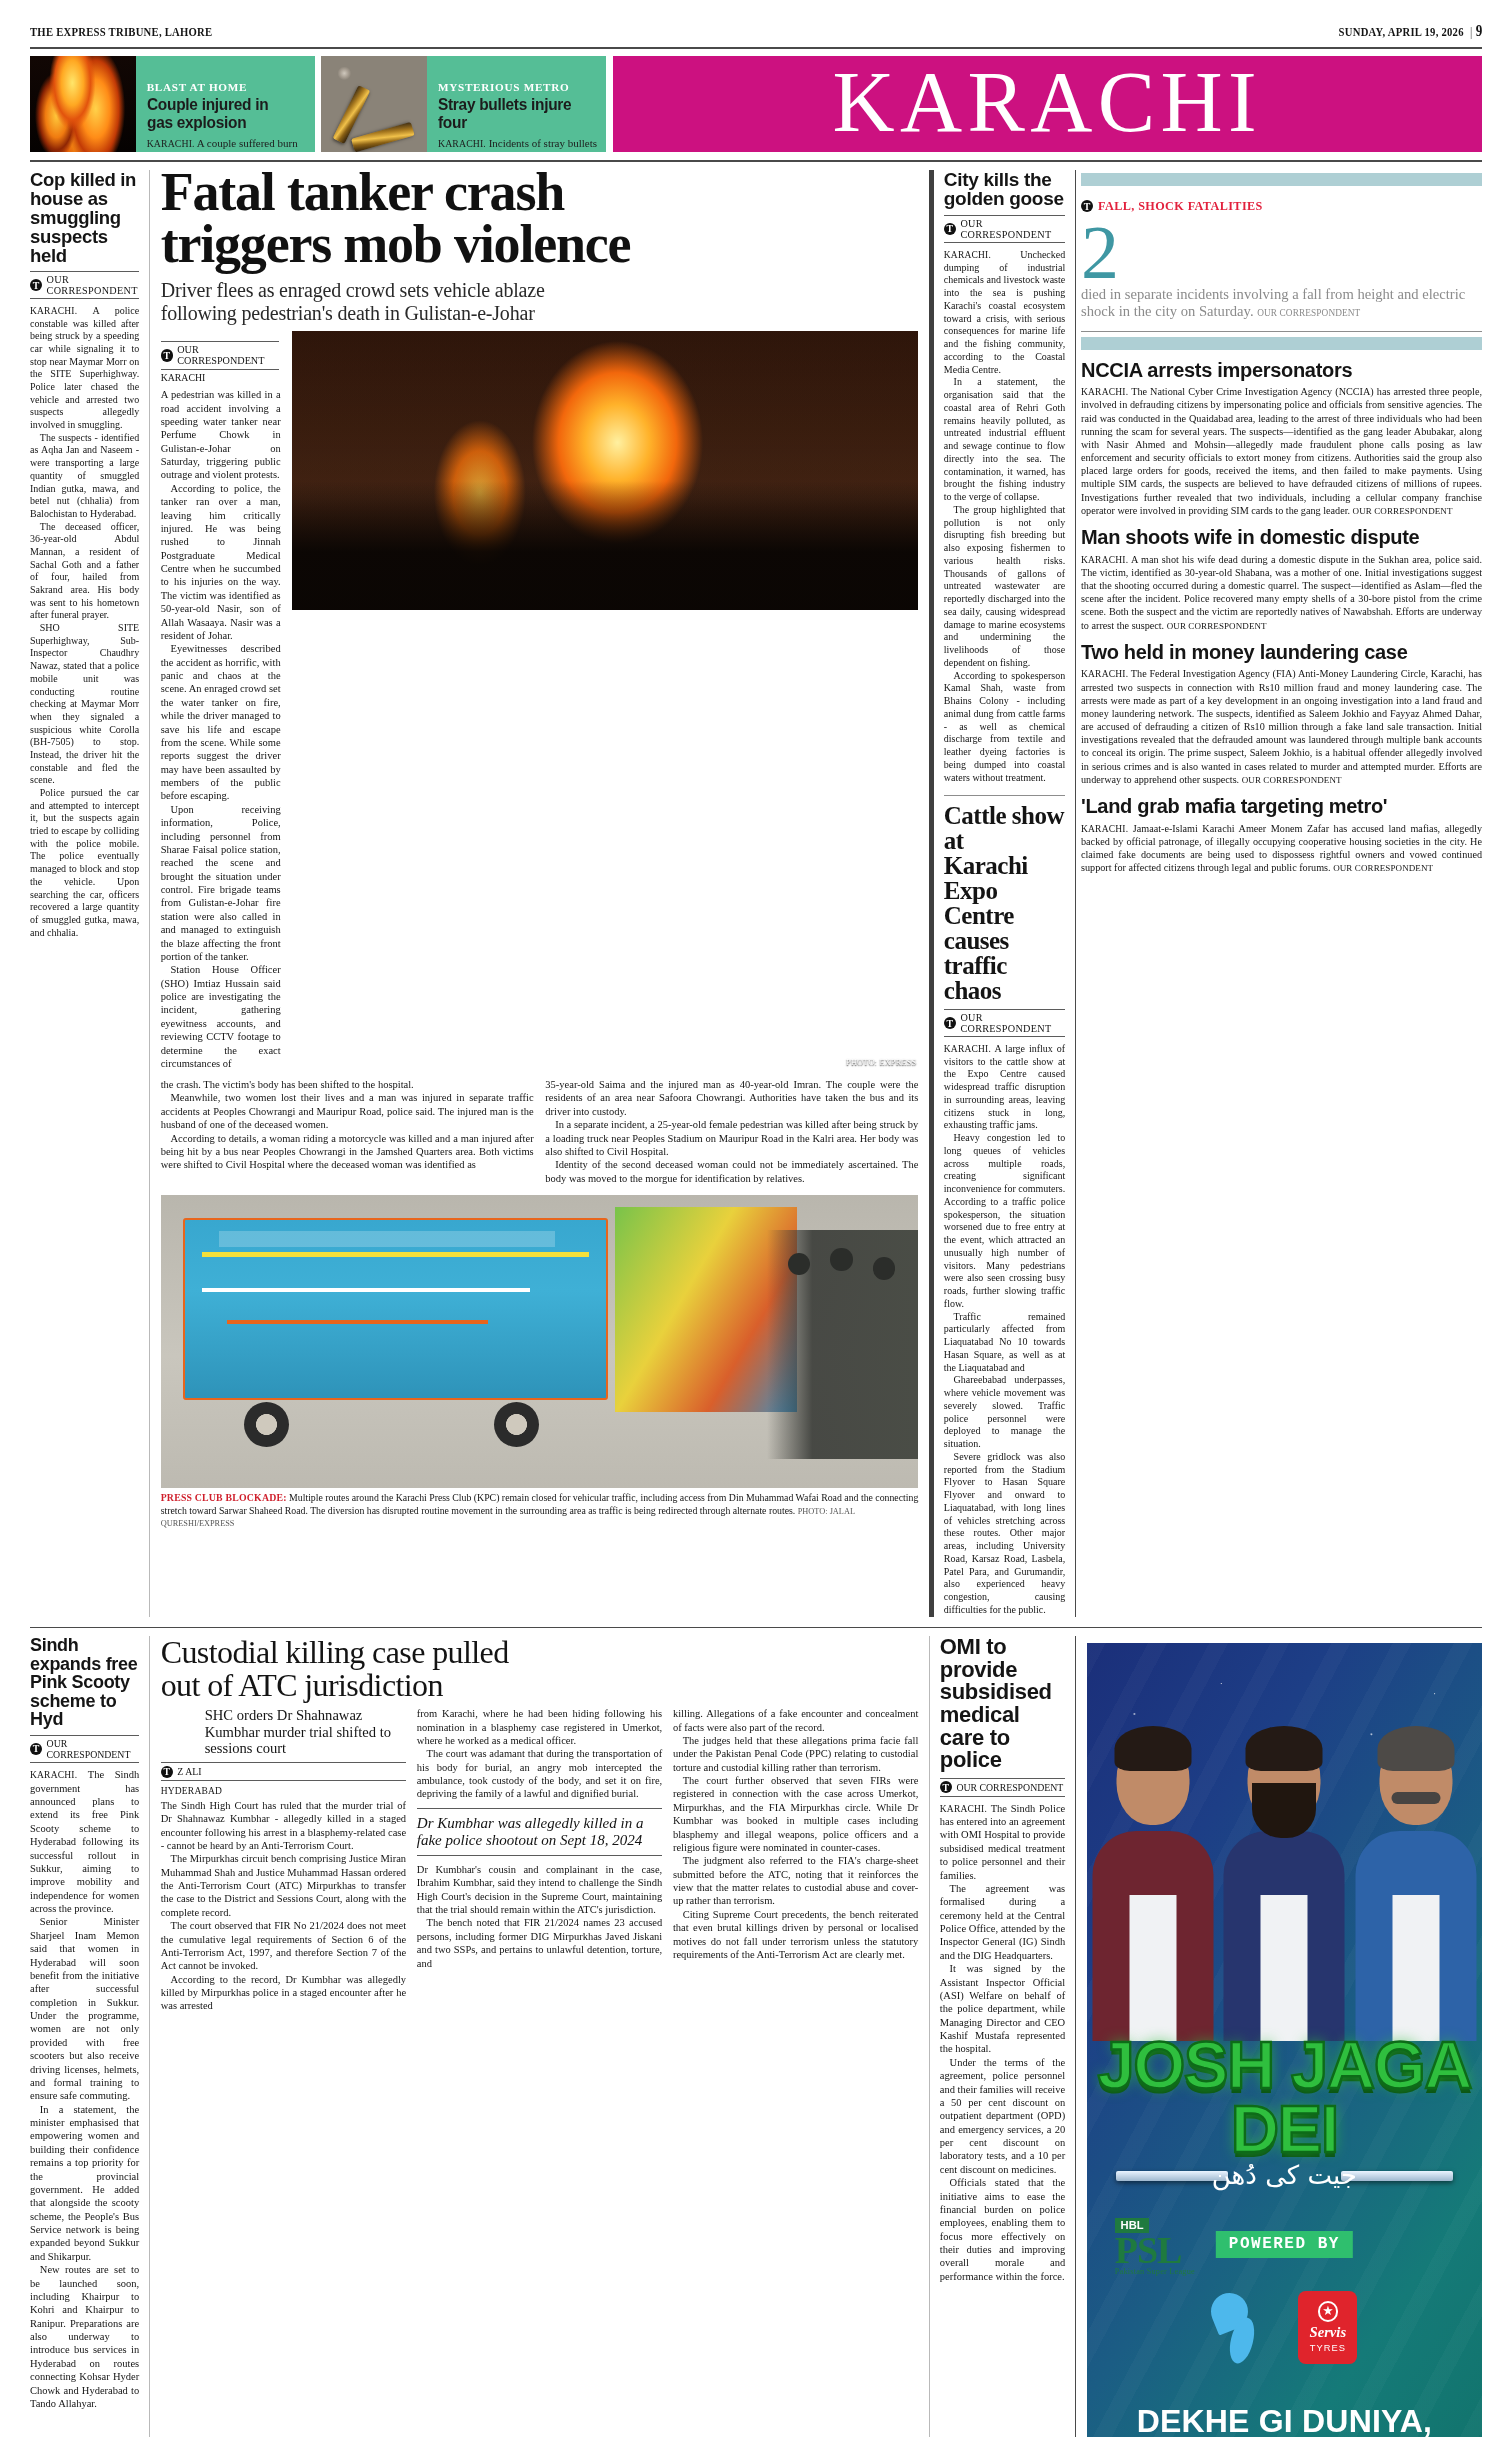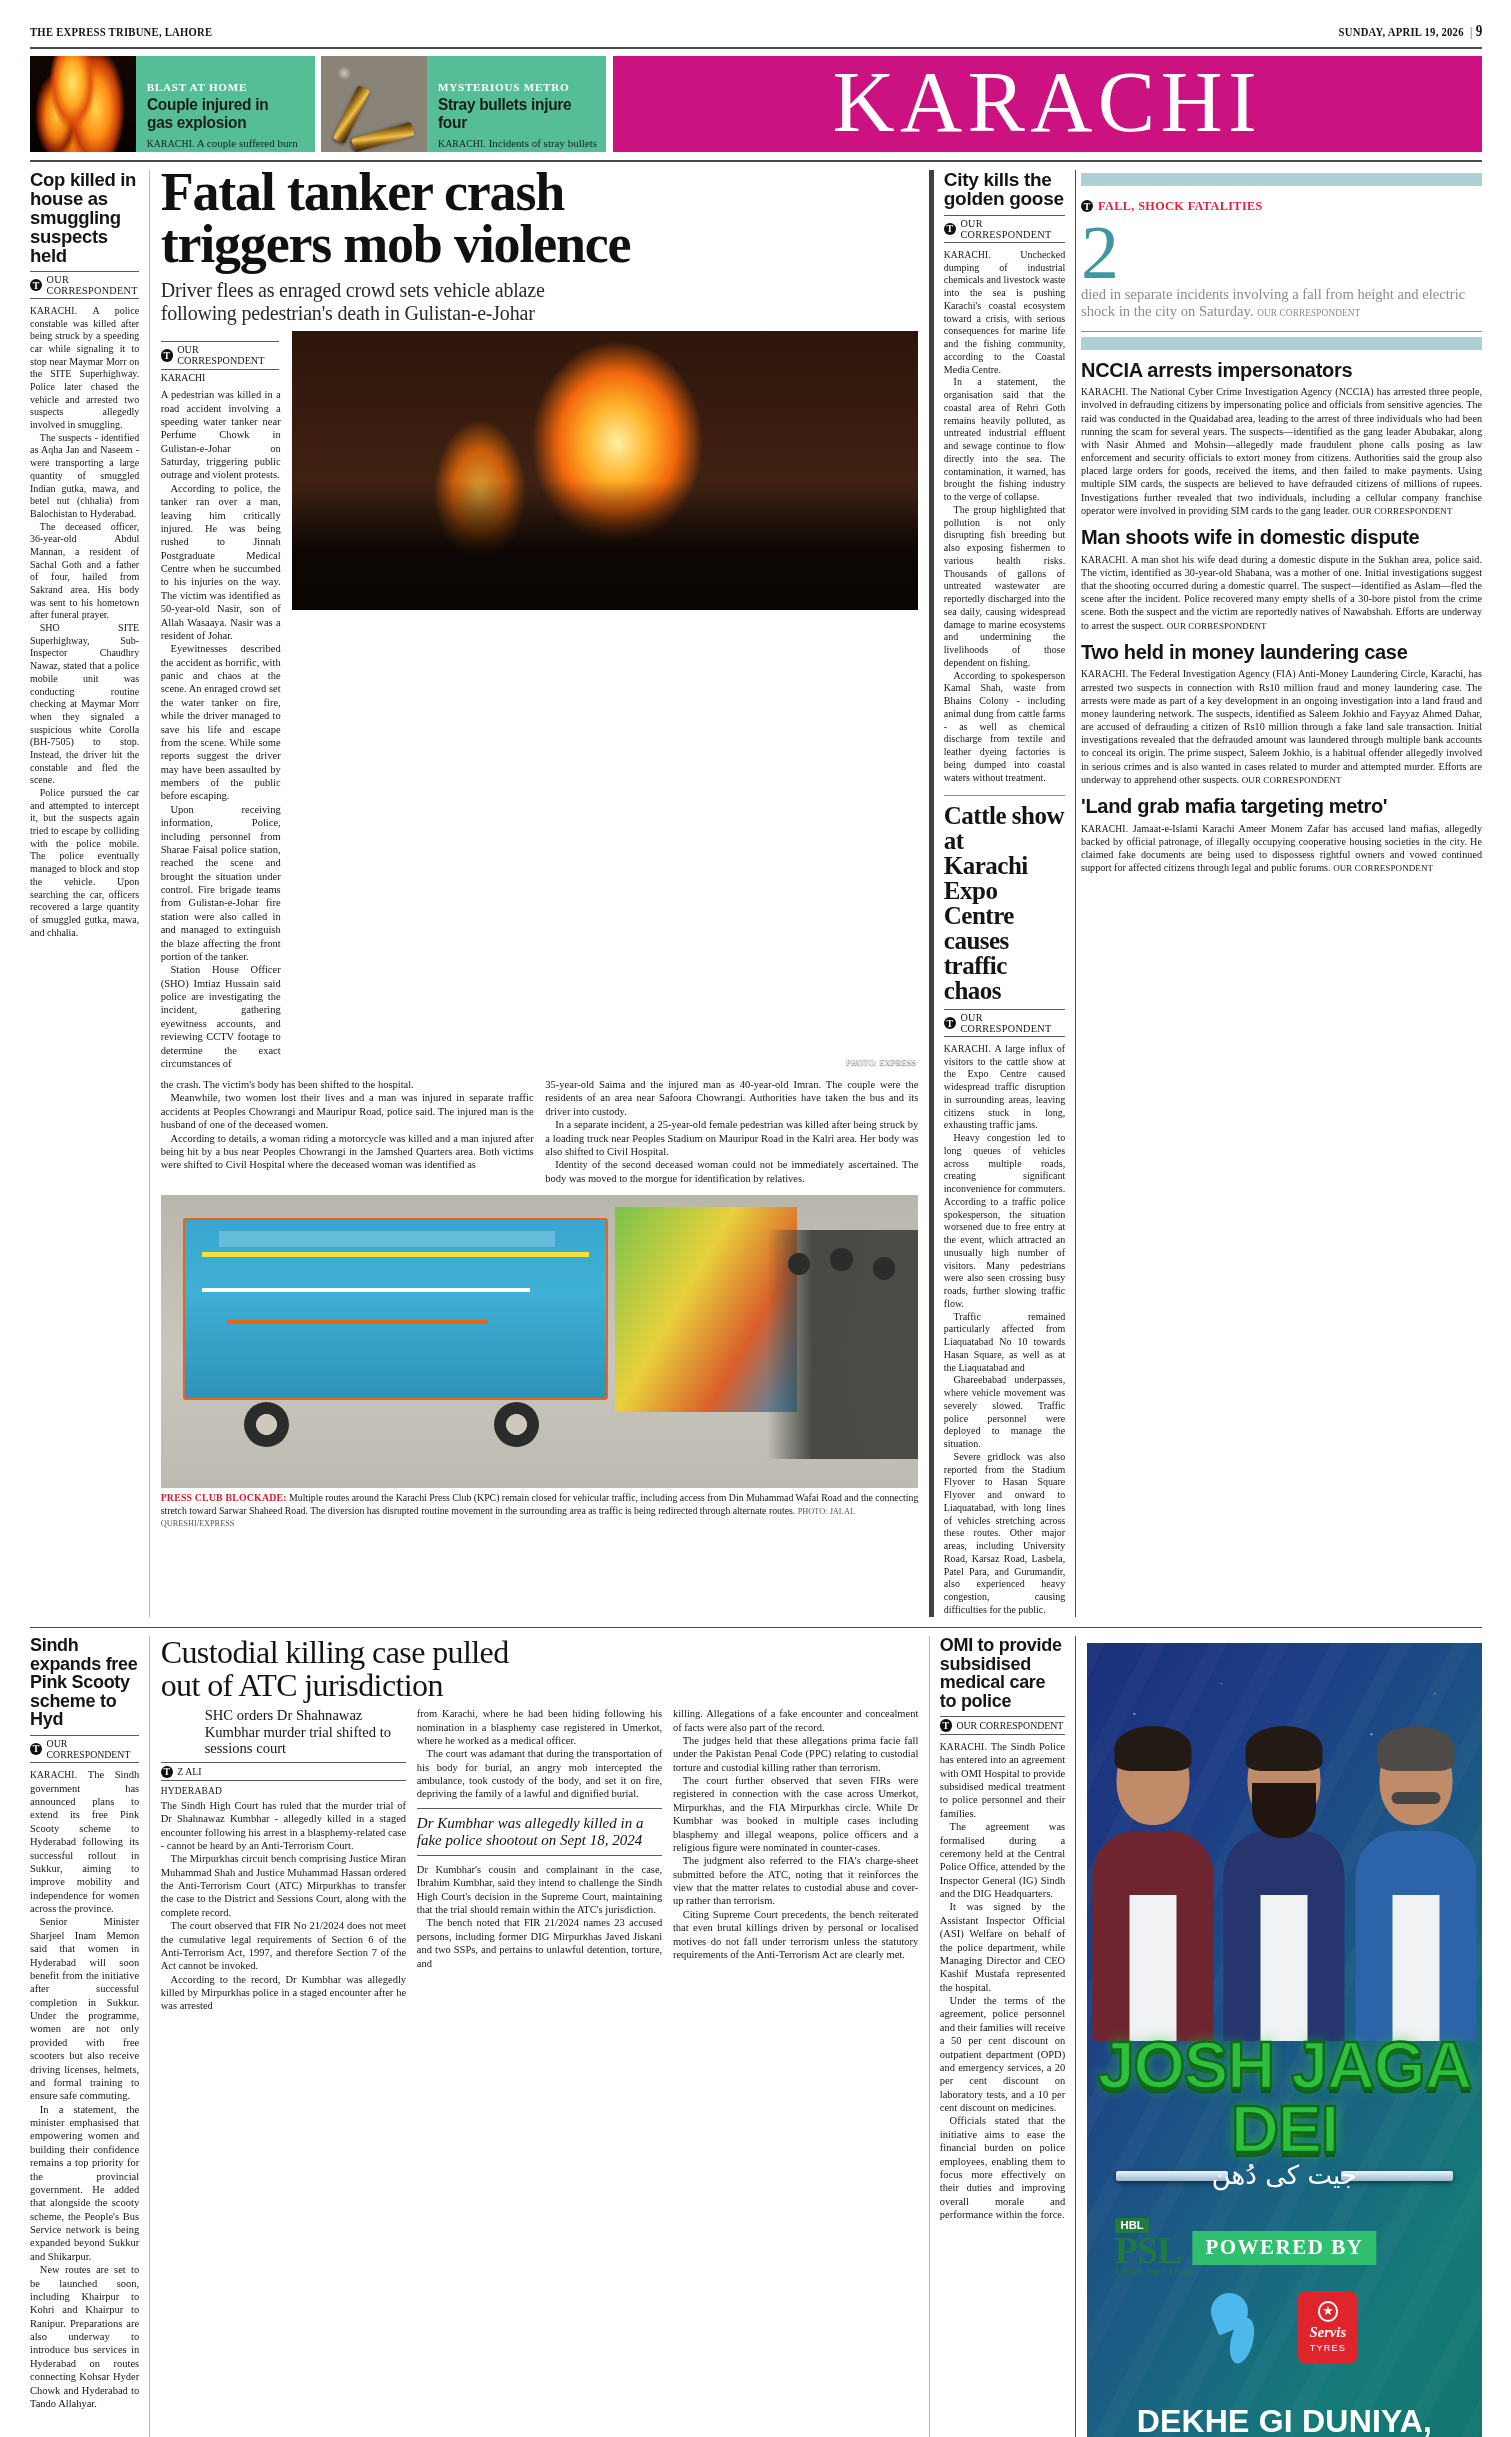--- a/index.html
+++ b/index.html
@@ -209,21 +209,21 @@
 
   
   .lower { display:flex; margin-top:10.7px; border-top:1.5px solid #4a4a4a; padding-top:7.8px; }
   .lw1 { flex:0 0 120px; padding-right:9.8px; border-right:1px solid #b9b9b9; }
   .lw2 { flex:1 1 auto; padding:0 10.7px; }
   .lw3 { flex:0 0 146px; padding:0 9.8px; border-left:1px solid #b9b9b9; }
   .lw4 { flex:0 0 407px; padding-left:10.7px; border-left:1.5px solid #4a4a4a; }
   .lw1 h2.hl { font-size:18px; }
   .lw2 .big { font-family:"Liberation Serif", serif; font-weight:400;
     font-size:32px; line-height:1.02; letter-spacing:-0.6px; }
-  .lw3 h2.hl { font-size:18px; }
+  .lw3 h2.hl { font-size:22px; }
   .quotebox { border-top:1px solid #5b5b5b; border-bottom:1px solid #5b5b5b;
     padding:5.9px 0; margin:6.8px 0; font-size:15px; line-height:1.16;
     font-family:"Liberation Serif", serif; }
   .quotebox i { font-style:italic; }
   .lw2 .cols3 { display:flex; gap:10.7px; margin-top:5.9px; }
   .lw2 .cols3 .c { flex:1 1 0; }
   .bylineL { border-top:1px solid #5b5b5b; border-bottom:1px solid #5b5b5b;
     padding:2.4px 0; margin:5.9px 0 4.9px; font-variant:small-caps; font-size:9.8px;
     display:flex; align-items:center; gap:4.4px; }
 
@@ -273,22 +273,22 @@
   .tube { position:absolute; top:528px; width:112px; height:9.8px; border-radius:2px;
     background:linear-gradient(#eaf4ff,#9fb8cf); box-shadow:0 2px 4.9px rgba(0,0,0,.5); }
   .tube.l { left:29px; } .tube.r { right:29px; }
   .pslbadge { position:absolute; top:575px; left:28px; width:161px; height:73px; }
   .pslbadge .hbl { background:#1f7a3f; color:#fff; font-family:"Liberation Sans",sans-serif;
     font-weight:700; font-size:11.2px; padding:1.5px 5.9px; display:inline-block; }
   .pslbadge .psl { color:#1f7a3f; font-family:"Liberation Serif",serif; font-weight:700;
     font-size:38px; line-height:.9; letter-spacing:-1px; }
   .pslbadge .sub { color:#1f7a3f; font-size:8.3px; letter-spacing:0.2px; }
   .poweredby { position:absolute; top:588px; left:50%; transform:translateX(-50%);
-    background:#2fbf6e; color:#fff; font-family:Liberation Serif, serif;
-    font-weight:700; font-size:21px; letter-spacing:1.5px; padding:4.4px 12.7px; }
+    background:#2fbf6e; color:#fff; font-family:Liberation Mono, monospace;
+    font-weight:700; font-size:16px; letter-spacing:1.5px; padding:4.4px 12.7px; }
   .logos { position:absolute; top:648px; left:50%; transform:translateX(-50%);
     display:flex; gap:28px; align-items:center; }
   .telenor { width:59px; height:68px; position:relative; }
   .telenor:before { content:""; position:absolute; left:0; top:0; width:37px; height:37px;
     border-radius:50% 50% 50% 2px; background:#4db8ec; transform:rotate(-22deg); }
   .telenor:after { content:""; position:absolute; left:19.5px; top:23.4px; width:22.4px; height:47px;
     border-radius:50%; background:#4db8ec; transform:rotate(14deg); }
   .servis { width:59px; height:73px; background:#e0242c; border-radius:7.8px;
     color:#fff; display:flex; flex-direction:column; align-items:center;
     justify-content:center; gap:2.4px; }

